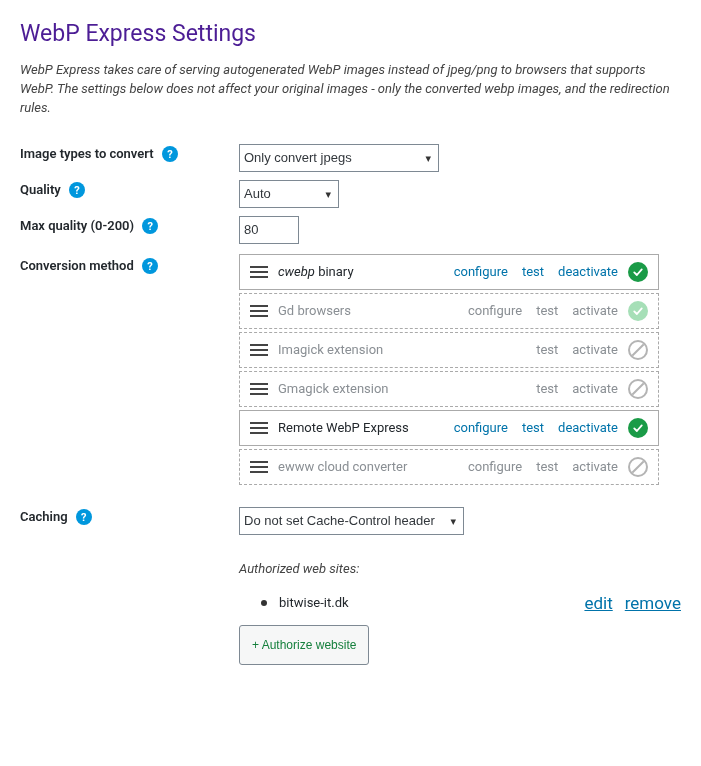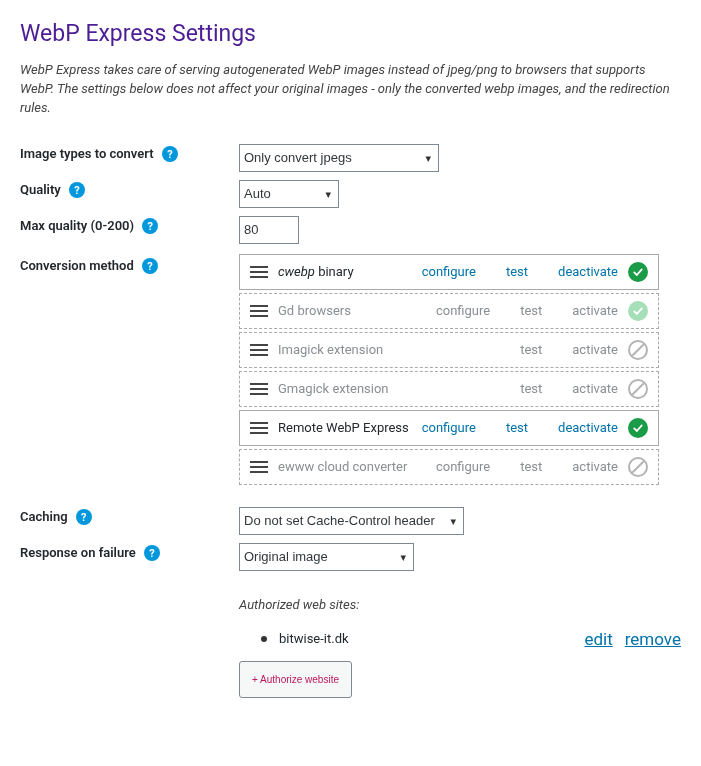--- a/index.html
+++ b/index.html
@@ -82,21 +82,21 @@
       position: relative;
     }
     .conv-row + .conv-row { margin-top: 3px; }
     .conv-row.dashed { border-style: dashed; }
     .conv-row.disabled .conv-label,
     .conv-row.disabled .conv-link { color: #8a8f94; }
     .conv-row.dashed .conv-link { color: #8a8f94; }
     .handle { width: 18px; margin-right: 10px; display: flex; flex-direction: column; gap: 3px; cursor: grab;}
     .handle span { display:block; height:2px; background:#444; width:100%; }
     .conv-label { flex: 1; font-size: 13px; }
-    .conv-links { display: flex; gap: 30px; align-items: flex-start; }
+    .conv-links { display: flex; gap: 14px; align-items: flex-start; }
     .conv-link { color: #0073aa; font-size: 13px; cursor: pointer; }
     .status-badge {
       width: 20px; height: 20px; border-radius: 50%;
       display: inline-flex; align-items: center; justify-content: center;
       margin-left: 10px;
       flex-shrink: 0;
     }
     .status-ok { background: #1a9b47; }
     .status-ok-pale { background: #a6dfb7; }
     .status-na { background: transparent; border: 2px solid #b4b4b4; position: relative; }
@@ -105,22 +105,22 @@
     .status-ok svg, .status-ok-pale svg { width: 12px; height: 12px; }
     .auth-label { font-style: italic; margin: 18px 0 8px 0; font-size: 13px; color:#444;}
     ul.sites { list-style: disc; padding-left: 22px; margin: 17px 0 12px 0; text-align: right;}
     ul.sites li { display: flex; align-items: center; }
     ul.sites li .bullet { width: 6px; height: 6px; background:#333; border-radius:50%; margin-right: 12px;}
     .site-actions { margin-left: auto; display:flex; gap:12px;}
     .site-actions a { color:#0073aa; text-decoration: underline; cursor:pointer; font-size:17px;}
     .btn {
       border: 1px solid #7e8993;
       background: #f6f7f7;
-      color: #be185d;
-      font-size: 10px;
+      color: #15803d;
+      font-size: 12px;
       padding: 12px 12px;
       border-radius: 3px;
       cursor: pointer;
     }
     input[type="checkbox"] {
       width: 16px; height: 16px; accent-color: #0d7bb3;
     }
     .em { font-style: italic; }
   </style>
 </head>
@@ -277,33 +277,20 @@
 
     <tr>
       <th>
         <span>Caching</span>
         <span class="help">?</span>
       </th>
       <td>
         <span class="select-wrap">
           <select style="width:225px">
             <option>Do not set Cache-Control header</option>
-          </select>
-        </span>
-      </td>
-    </tr>
-    <tr>
-      <th>
-        <span>Response on failure</span>
-        <span class="help">?</span>
-      </th>
-      <td>
-        <span class="select-wrap">
-          <select style="width:175px">
-            <option>Original image</option>
           </select>
         </span>
       </td>
     </tr>
     <tr>
       <th></th>
       <td>
         <div class="auth-label">Authorized web sites:</div>
         <ul class="sites">
           <li style="width:420px">

